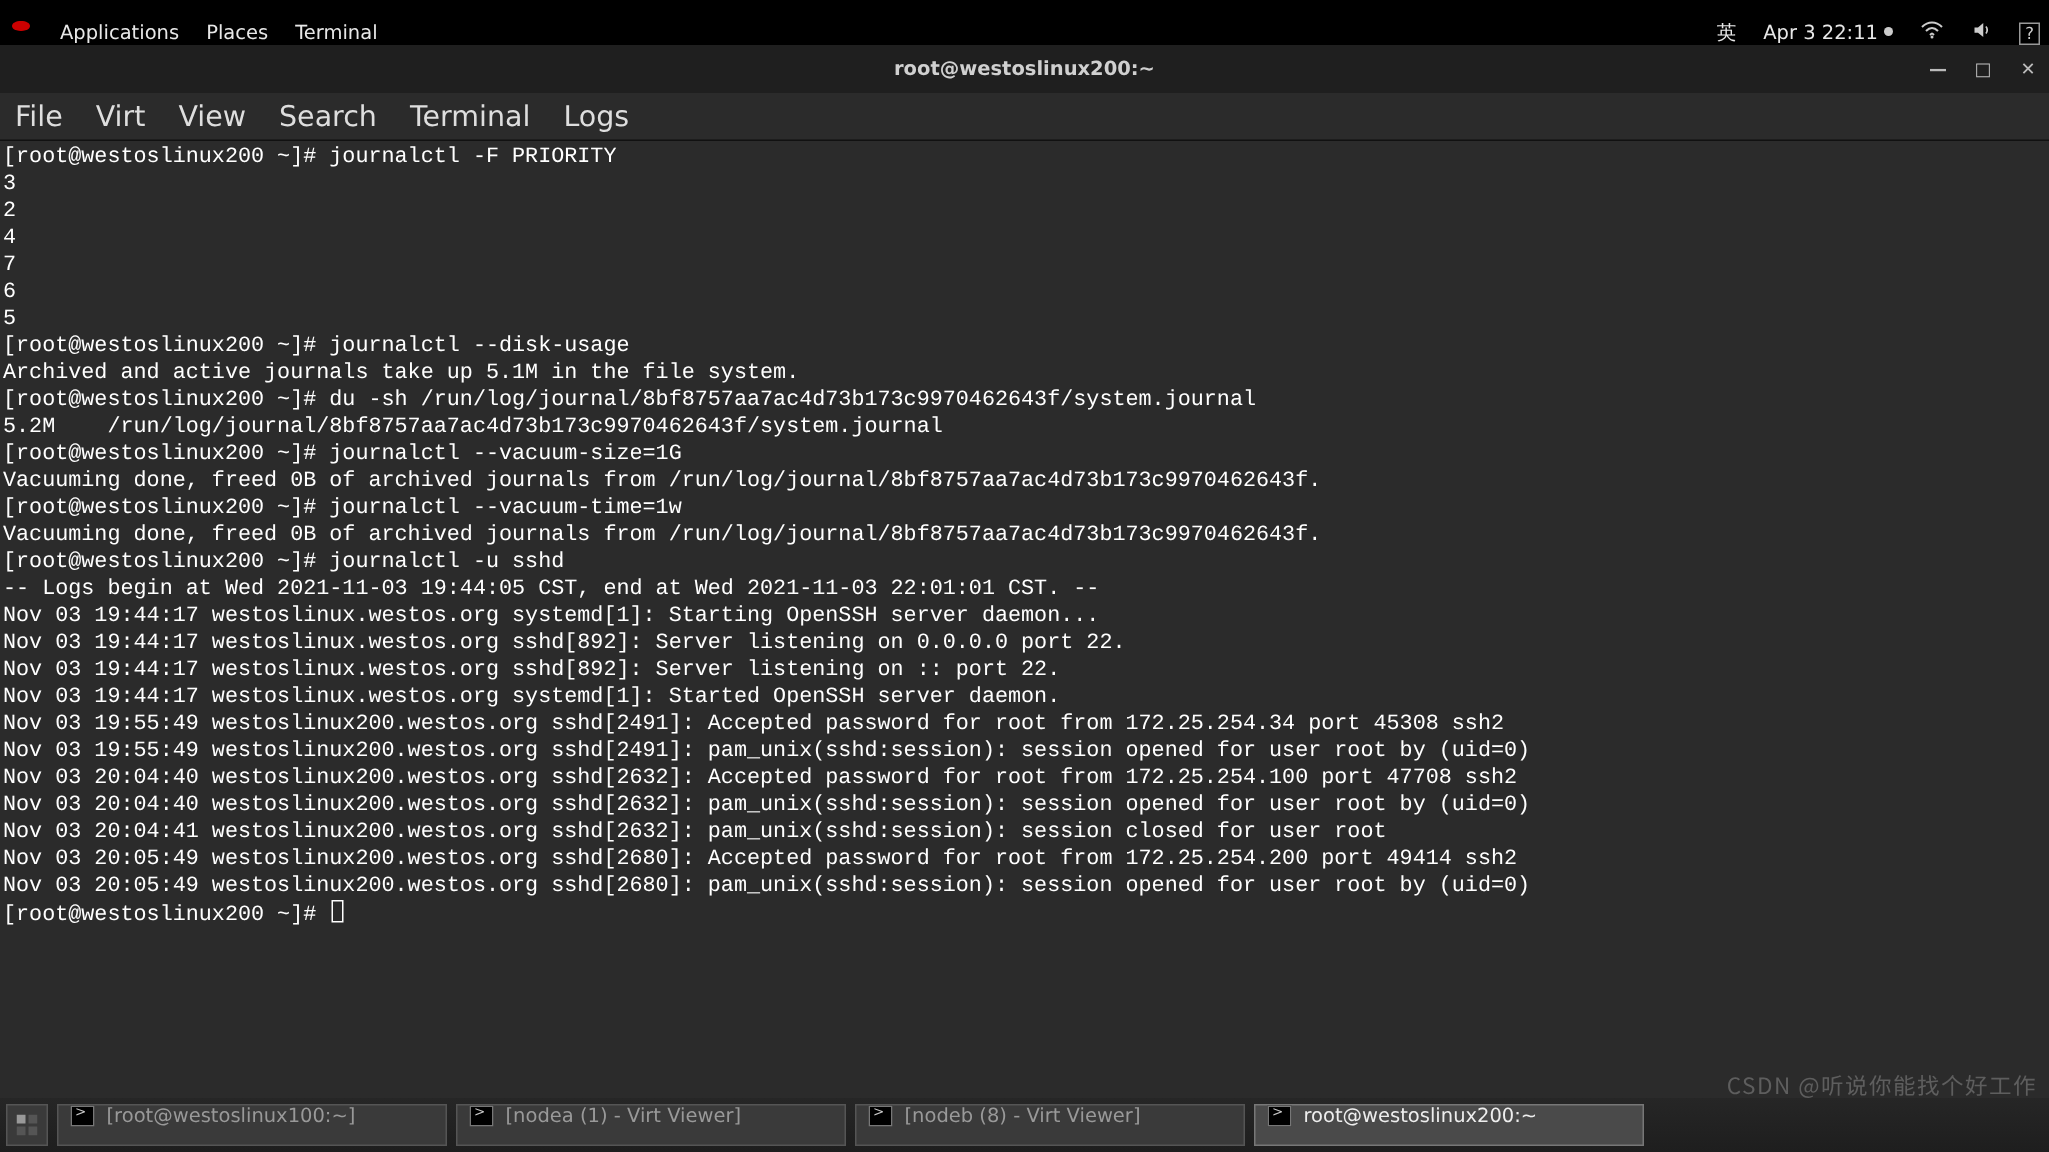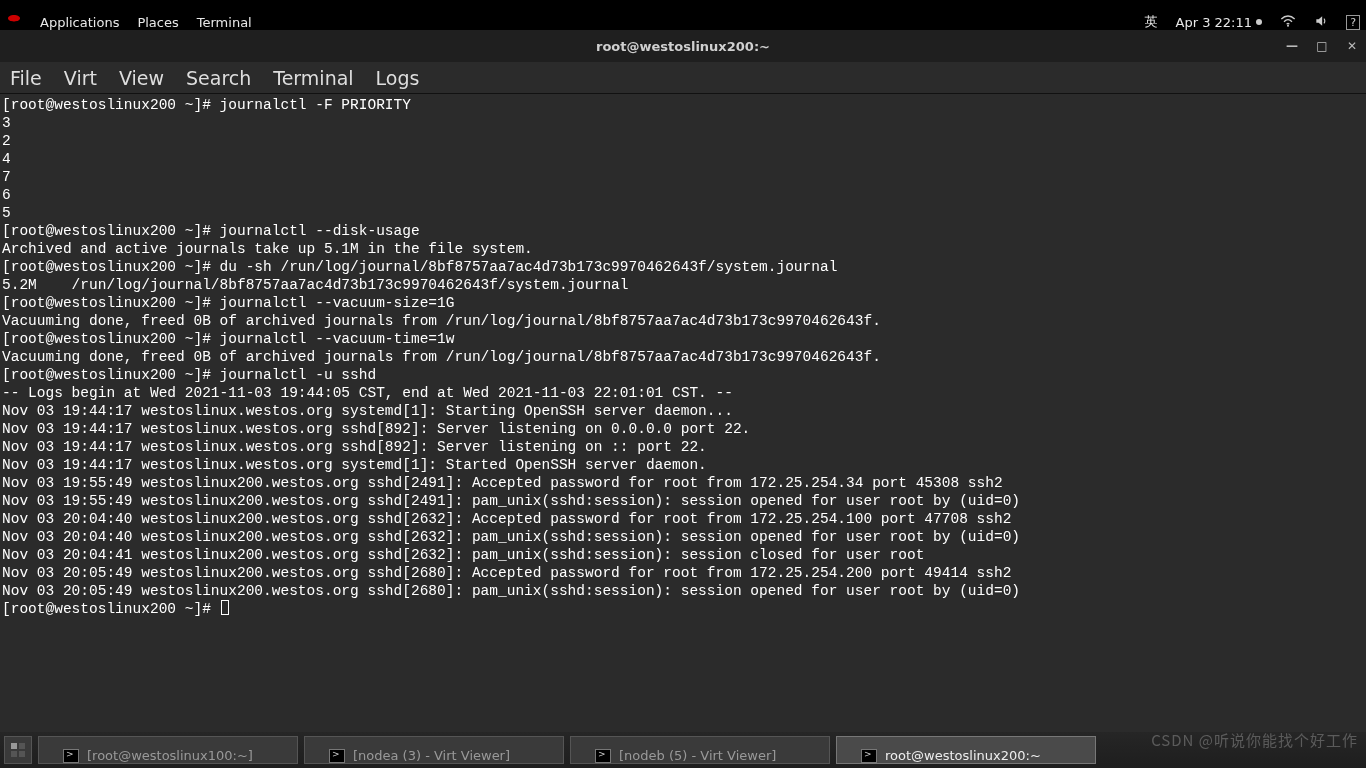--- a/index.html
+++ b/index.html
@@ -47,34 +47,34 @@
       position:absolute; left:0; right:0; bottom:0; height:36px;
       background: linear-gradient(#262626,#1e1e1e);
       display:flex; align-items:center; gap:6px; padding:0 4px;
     }
     .task-ws {
       width:28px; height:28px; background:#3a3a3a; border:1px solid #555;
       display:flex; align-items:center; justify-content:center; color:#ccc; font-size:12px;
     }
     .task-item {
       height:28px; min-width:260px; background:#3a3a3a;
-      border:1px solid #555; display:flex; align-items:flex-end; gap:8px;
-      padding:0 24px; color:#999; font-size:13px;
+      border:1px solid #555; display:flex; align-items:flex-start; gap:8px;
+      padding:0 8px; color:#999; font-size:13px;
     }
     .task-item.active { background:#4a4a4a; color:#eee; border-color:#777; }
     .term-icon {
       width:16px; height:14px; background:#000; border:1px solid #777;
       position:relative;
     }
     .term-icon::after{
       content:">"; color:#ccc; font-size:9px; position:absolute;
       left:2px; top:-1px;
     }
     .watermark {
-      position:absolute; right:8px; bottom:18px; color:#888;
+      position:absolute; right:8px; bottom:34px; color:#888;
       font-size:15px; opacity:0.55; letter-spacing:1px; pointer-events:none;
       font-family: "Noto Sans CJK SC","DejaVu Sans",sans-serif;
     }
     .dot { display:inline-block; width:6px; height:6px; border-radius:50%; background:#ccc; vertical-align:2px; }
   </style>
 </head>
 <body>
 
 <div class="top-panel">
   <div class="top-left">
@@ -163,25 +163,25 @@
         <rect x="0" y="8" width="6" height="6" fill="#555"></rect>
         <rect x="8" y="8" width="6" height="6" fill="#555"></rect>
       </svg>
   </div>
   <div class="task-item">
     <span class="term-icon"></span>
     <span>[root@westoslinux100:~]</span>
   </div>
   <div class="task-item">
     <span class="term-icon"></span>
-    <span>[nodea (3) - Virt Viewer]</span>
+    <span>[nodea (1) - Virt Viewer]</span>
   </div>
   <div class="task-item">
     <span class="term-icon"></span>
-    <span>[nodeb (5) - Virt Viewer]</span>
+    <span>[nodeb (8) - Virt Viewer]</span>
   </div>
   <div class="task-item active">
     <span class="term-icon"></span>
     <span>root@westoslinux200:~</span>
   </div>
 </div>
 
 <div class="watermark">CSDN @听说你能找个好工作</div>
 
 </body></html>

